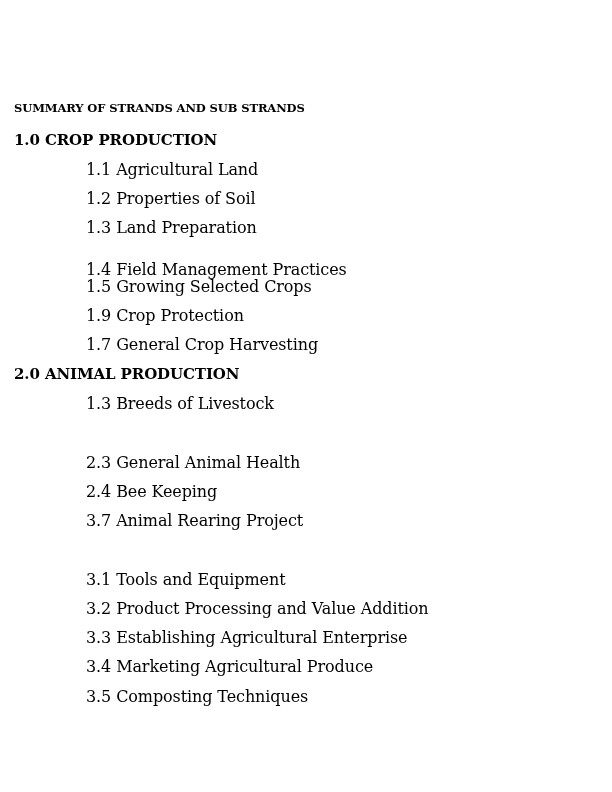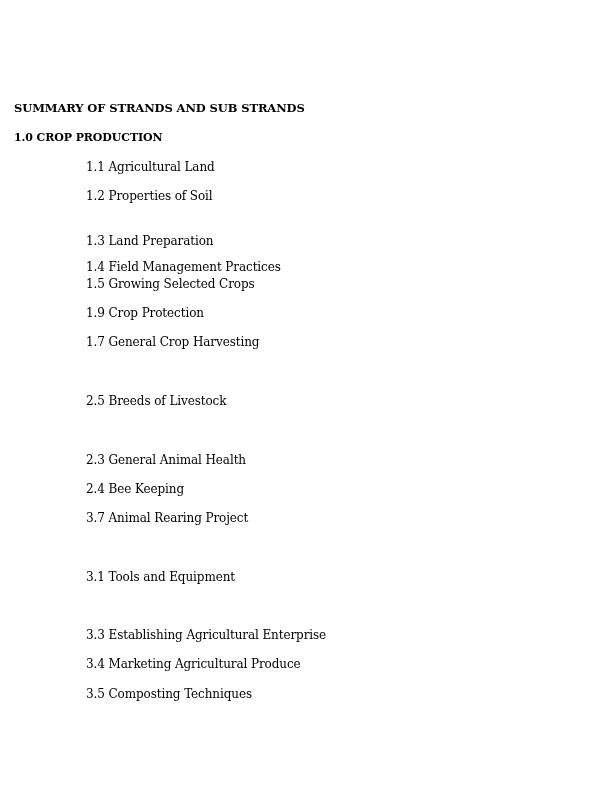--- a/index.html
+++ b/index.html
@@ -1,39 +1,41 @@
 <!DOCTYPE html>
 <html><head>
 <meta charset="utf-8">
 <style>
   html, body { margin: 0; padding: 0; background: #ffffff; }
   body { width: 612px; height: 792px; position: relative; overflow: hidden;
          font-family: "DejaVu Serif", "Liberation Serif", serif; color: #000; }
   .doc { position: absolute; left: 0; top: 0; width: 612px; height: 792px; }
   .title { position: absolute; left: 14px; top: 101px; font-size: 11.5px; font-weight: bold; white-space: nowrap; letter-spacing: -0.1px; }
-  .strand { position: absolute; left: 14px; font-size: 11px; font-weight: bold; white-space: nowrap; letter-spacing: -0.1px; }
-  .sub { position: absolute; left: 86px; font-size: 12px; white-space: nowrap; letter-spacing: -0.1px; }
+  .strand { position: absolute; left: 14px; font-size: 15px; font-weight: bold; white-space: nowrap; letter-spacing: -0.1px; }
+  .sub { position: absolute; left: 86px; font-size: 16px; white-space: nowrap; letter-spacing: -0.1px; }
 </style>
 </head>
 <body>
 
 <div class="doc">
   <div class="title">SUMMARY OF STRANDS AND SUB STRANDS</div>
 
   <div class="strand" style="top:131px">1.0 CROP PRODUCTION</div>
   <div class="sub" style="top:160px">1.1 Agricultural Land</div>
   <div class="sub" style="top:189px">1.2 Properties of Soil</div>
-  <div class="sub" style="top:234px">1.3 Land Preparation</div>
+  <div class="sub" style="top:218px">1.3 Land Preparation</div>
   <div class="sub" style="top:260px">1.4 Field Management Practices</div>
   <div class="sub" style="top:277px">1.5 Growing Selected Crops</div>
   <div class="sub" style="top:306px">1.9 Crop Protection</div>
   <div class="sub" style="top:335px">1.7 General Crop Harvesting</div>
 
-  <div class="sub" style="top:394px">2.5 Breeds of Livestock</div>
+  <div class="strand" style="top:365px">2.0 ANIMAL PRODUCTION</div>
+  <div class="sub" style="top:394px">1.3 Breeds of Livestock</div>
   <div class="sub" style="top:453px">2.3 General Animal Health</div>
   <div class="sub" style="top:482px">2.4 Bee Keeping</div>
   <div class="sub" style="top:511px">3.7 Animal Rearing Project</div>
 
   <div class="sub" style="top:570px">3.1 Tools and Equipment</div>
+  <div class="sub" style="top:599px">3.2 Product Processing and Value Addition</div>
   <div class="sub" style="top:628px">3.3 Establishing Agricultural Enterprise</div>
   <div class="sub" style="top:657px">3.4 Marketing Agricultural Produce</div>
   <div class="sub" style="top:687px">3.5 Composting Techniques</div>
 </div>
 
 </body></html>

